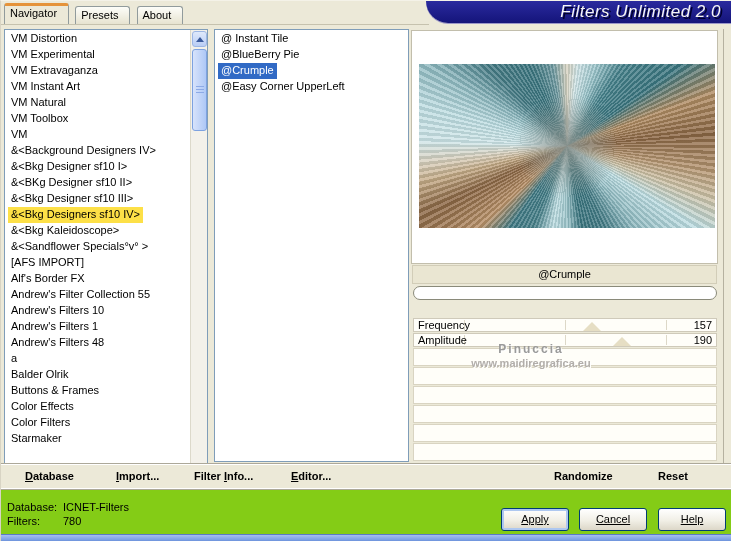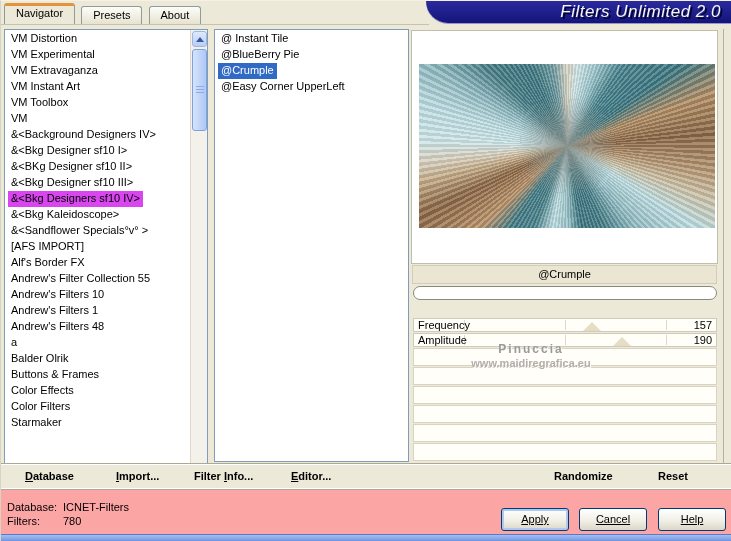--- a/index.html
+++ b/index.html
@@ -4,39 +4,39 @@
 <style>
   * { margin:0; padding:0; box-sizing:border-box; }
   html,body { width:731px; height:541px; }
   body { font-family:"Liberation Sans", sans-serif; font-size:11px; color:#000; }
   #win { position:relative; width:731px; height:541px; background:#ece9d8; overflow:hidden;
          border-left:1px solid #d8d4c4; border-top:1px solid #f4f2e8; }
 
   
   .tabstrip { position:absolute; top:2px; left:3px; height:22px; z-index:3; }
   .tab { display:inline-block; vertical-align:bottom; border:1px solid #919b9c; border-bottom:none;
-         border-radius:3px 3px 0 0; background:linear-gradient(#fdfdf9,#e6e3d0); padding:2px 11px 2px 11px;
+         border-radius:3px 3px 0 0; background:linear-gradient(#fdfdf9,#e6e3d0); padding:2px 11px 2px 5px;
          height:18px; margin-right:3px; cursor:default; }
   .tab.active { background:#ece9d8; border-top:3px solid #e5933a; height:21px; padding-top:1px; font-size:11px; }
   .tab-baseline { position:absolute; top:23px; left:0; width:428px; height:1px; background:#c6c2ae; z-index:1; }
 
   
   .banner { position:absolute; top:0; left:425px; right:0; height:22px;
             background:linear-gradient(#2a2a9e,#14147a); border-bottom-left-radius:22px;
             box-shadow:0 1px 0 #9a96c8; z-index:2; text-align:right; }
   .banner .app-title { display:block; padding:1px 10px 0 0; color:#f6f6f6; font-size:17px; font-weight:normal;
             font-style:italic; letter-spacing:0.5px; text-shadow:2px 2px 0 #00002e; white-space:nowrap; }
 
   
   .listbox { position:absolute; top:28px; background:#fff; border:1px solid #7f9db9; overflow:hidden; }
   #category-list { left:3px; width:204px; height:511px; }
   #filter-list { left:213px; width:195px; height:433px; }
   .list-item { height:16px; line-height:16px; padding-left:3px; white-space:nowrap; cursor:default; }
   .list-item > span { display:inline-block; padding:0 3px; height:16px; line-height:15px; }
-  .list-item.sel-cream > span { background:#d946ef;text-align:right; }
+  .list-item.sel-cream > span { background:#fde047;text-align:right; }
   .list-item.sel-blue  > span { background:#316ac5; color:#fff; }
 
   
   .scrollbar { position:absolute; top:0; right:0; width:17px; height:100%; background:#f3f1ea;
                border-left:1px solid #dcd9cb; }
   .sb-btn { position:absolute; left:1px; width:15px; height:16px; border:1px solid #9cb6e4; border-radius:3px;
             background:linear-gradient(#dfe9fb,#b9cdf5); }
   .sb-btn.up { top:1px; } .sb-btn.down { bottom:1px; }
   .sb-arrow { position:absolute; left:3px; width:0; height:0; border-left:4px solid transparent; border-right:4px solid transparent; }
   .sb-arrow.up { top:5px; border-bottom:5px solid #3a5a9c; }
@@ -81,21 +81,21 @@
   .watermark .wm2 { font-size:11px; font-weight:bold; color:#b2aeaa; text-shadow:1px 1px 0 #ffffff; margin-top:1px; }
 
   
   #toolbar { position:absolute; left:0; top:462px; width:731px; height:27px; background:#ece9d8;
              border-top:1px solid #aca899; border-bottom:1px solid #aca899;
              box-shadow:inset 0 1px 0 #fff, inset 0 -1px 0 #fff; }
   .tb-btn { position:absolute; top:6px; font-weight:bold; cursor:default; white-space:nowrap; }
   .tb-btn u { text-decoration:underline; }
 
   
-  #statusbar { position:absolute; left:0; top:489px; width:731px; height:44px; background:#fca5a5; }
+  #statusbar { position:absolute; left:0; top:489px; width:731px; height:44px; background:#84cc16; }
   .st { position:absolute; white-space:nowrap; }
   .xp-btn { position:absolute; top:18px; width:68px; height:23px; border:1px solid #003c74; border-radius:3px;
             background:linear-gradient(#ffffff,#f1efe6 55%,#dcd7c8); text-align:center; line-height:21px; cursor:default;text-decoration:underline; }
   .xp-btn.focused { box-shadow:inset 0 0 0 2px #aec8f0; }
 
   .bottom-strip { position:absolute; left:0; top:533px; width:731px; height:8px;
             background:linear-gradient(#a5bef2,#7b9fe4 70%,#5d83cf); border-top:1px solid #5a7ac8; }
 </style>
 </head>
 <body>
@@ -113,20 +113,21 @@
   <div class="banner">
     <span class="app-title">Filters Unlimited 2.0</span>
   </div>
 
   <div id="category-list" class="listbox">
     <div id="category-items">
         <div class="list-item"><span>VM Distortion</span></div>
         <div class="list-item"><span>VM Experimental</span></div>
         <div class="list-item"><span>VM Extravaganza</span></div>
         <div class="list-item"><span>VM Instant Art</span></div>
+        <div class="list-item"><span>VM Natural</span></div>
         <div class="list-item"><span>VM Toolbox</span></div>
         <div class="list-item"><span>VM</span></div>
         <div class="list-item"><span>&amp;&lt;Background Designers IV&gt;</span></div>
         <div class="list-item"><span>&amp;&lt;Bkg Designer sf10 I&gt;</span></div>
         <div class="list-item"><span>&amp;&lt;BKg Designer sf10 II&gt;</span></div>
         <div class="list-item"><span>&amp;&lt;Bkg Designer sf10 III&gt;</span></div>
         <div class="list-item sel-cream"><span>&amp;&lt;Bkg Designers sf10 IV&gt;</span></div>
         <div class="list-item"><span>&amp;&lt;Bkg Kaleidoscope&gt;</span></div>
         <div class="list-item"><span>&amp;&lt;Sandflower Specials°v° &gt;</span></div>
         <div class="list-item"><span>[AFS IMPORT]</span></div>

